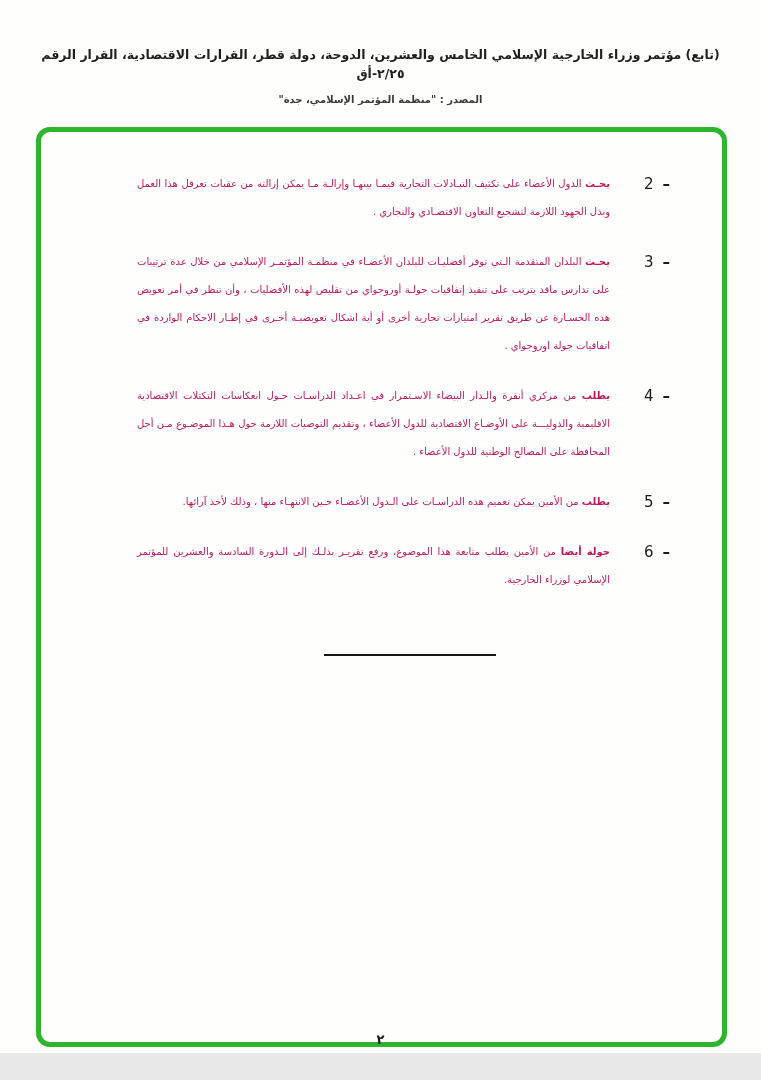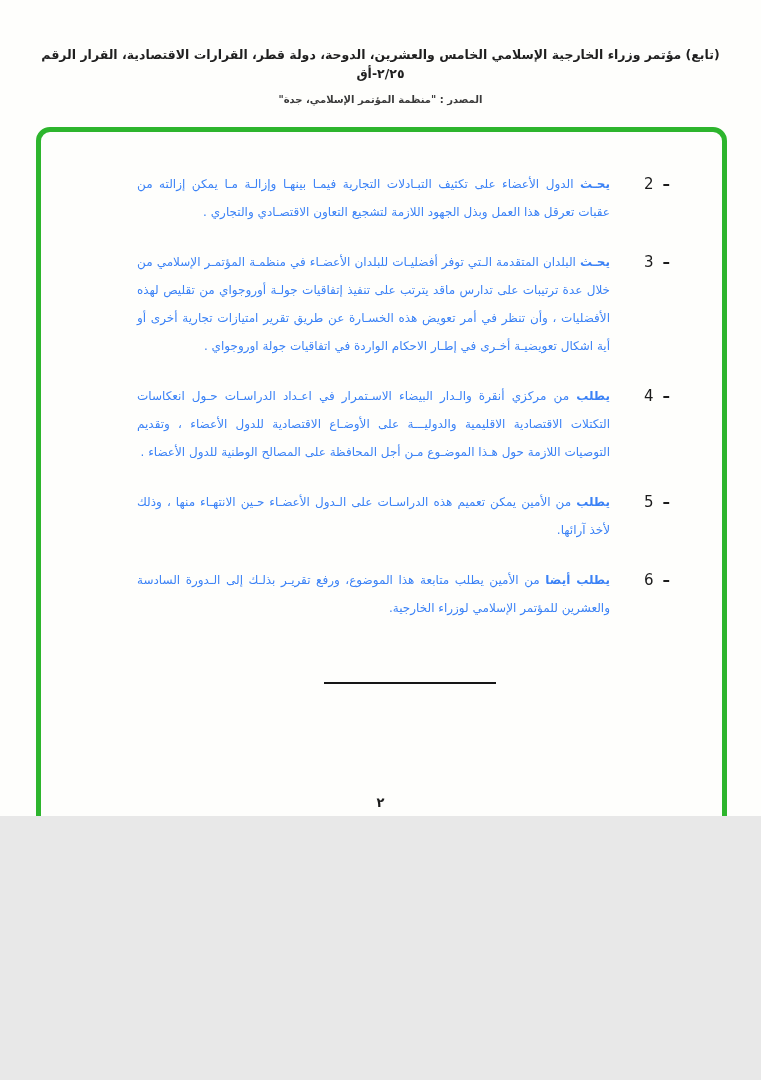--- a/index.html
+++ b/index.html
@@ -4,21 +4,21 @@
 <style>
   * { margin: 0; padding: 0; box-sizing: border-box; }
   html, body { background: #e8e8e8; }
   body {
     width: 761px; height: 1080px;
     font-family: "DejaVu Sans", sans-serif;
     position: relative;
   }
   .page {
     position: absolute; inset: 0;
-    width: 761px; height: 816px;
+    width: 761px; height: 1053px;
     background: #fefefc;
     color: #1b1b1b;
     overflow: hidden;
   }
   .doc-header {
     position: absolute;
     top: 46px; left: 40px; right: 40px;
     direction: rtl;
     text-align: center;
   }
@@ -63,24 +63,24 @@
     gap: 9px;
     width: 46px;
     flex: 0 0 46px;
     font-size: 15px;
     line-height: 28px;
     color: #1b1b1b;
   }
   .item-num .dash { font-weight: bold; }
   .item-body {
     flex: 1 1 auto;
-    font-size: 12px;
+    font-size: 10px;
     line-height: 28px;
     text-align: justify;
-    color: #3b82f6;
+    color: #be185d;
   }
   .item-body b.lead { font-weight: bold; }
   .separator-rule {
     width: 172px;
     border-top: 2px solid #161616;
     align-self: center;
     margin-top: 38px;
     transform: translateX(6px);
   }
   .page-number {
@@ -135,21 +135,21 @@
           <span class="dash">–</span>
         </div>
         <div class="item-body"><b class="lead">يطلب</b><span> من الأمين يمكن تعميم هذه الدراسـات على الـدول الأعضـاء حـين الانتهـاء منها ، وذلك لأخذ آرائها.</span></div>
       </div>
 
       <div class="item">
         <div class="item-num">
           <span class="num">6</span>
           <span class="dash">–</span>
         </div>
-        <div class="item-body"><b class="lead">يطلب أيضا</b><span> من الأمين يطلب متابعة هذا الموضوع،  ورفع  تقريـر بذلـك إلى الـدورة السادسة والعشرين للمؤتمر الإسلامي لوزراء الخارجية.</span></div>
+        <div class="item-body"><b class="lead">جولة أيضا</b><span> من الأمين يطلب متابعة هذا الموضوع،  ورفع  تقريـر بذلـك إلى الـدورة السادسة والعشرين للمؤتمر الإسلامي لوزراء الخارجية.</span></div>
       </div>
 
       <div class="separator-rule"></div>
     </div>
 
   </div>
 
   <div class="page-number">٢</div>
 
 </div>

